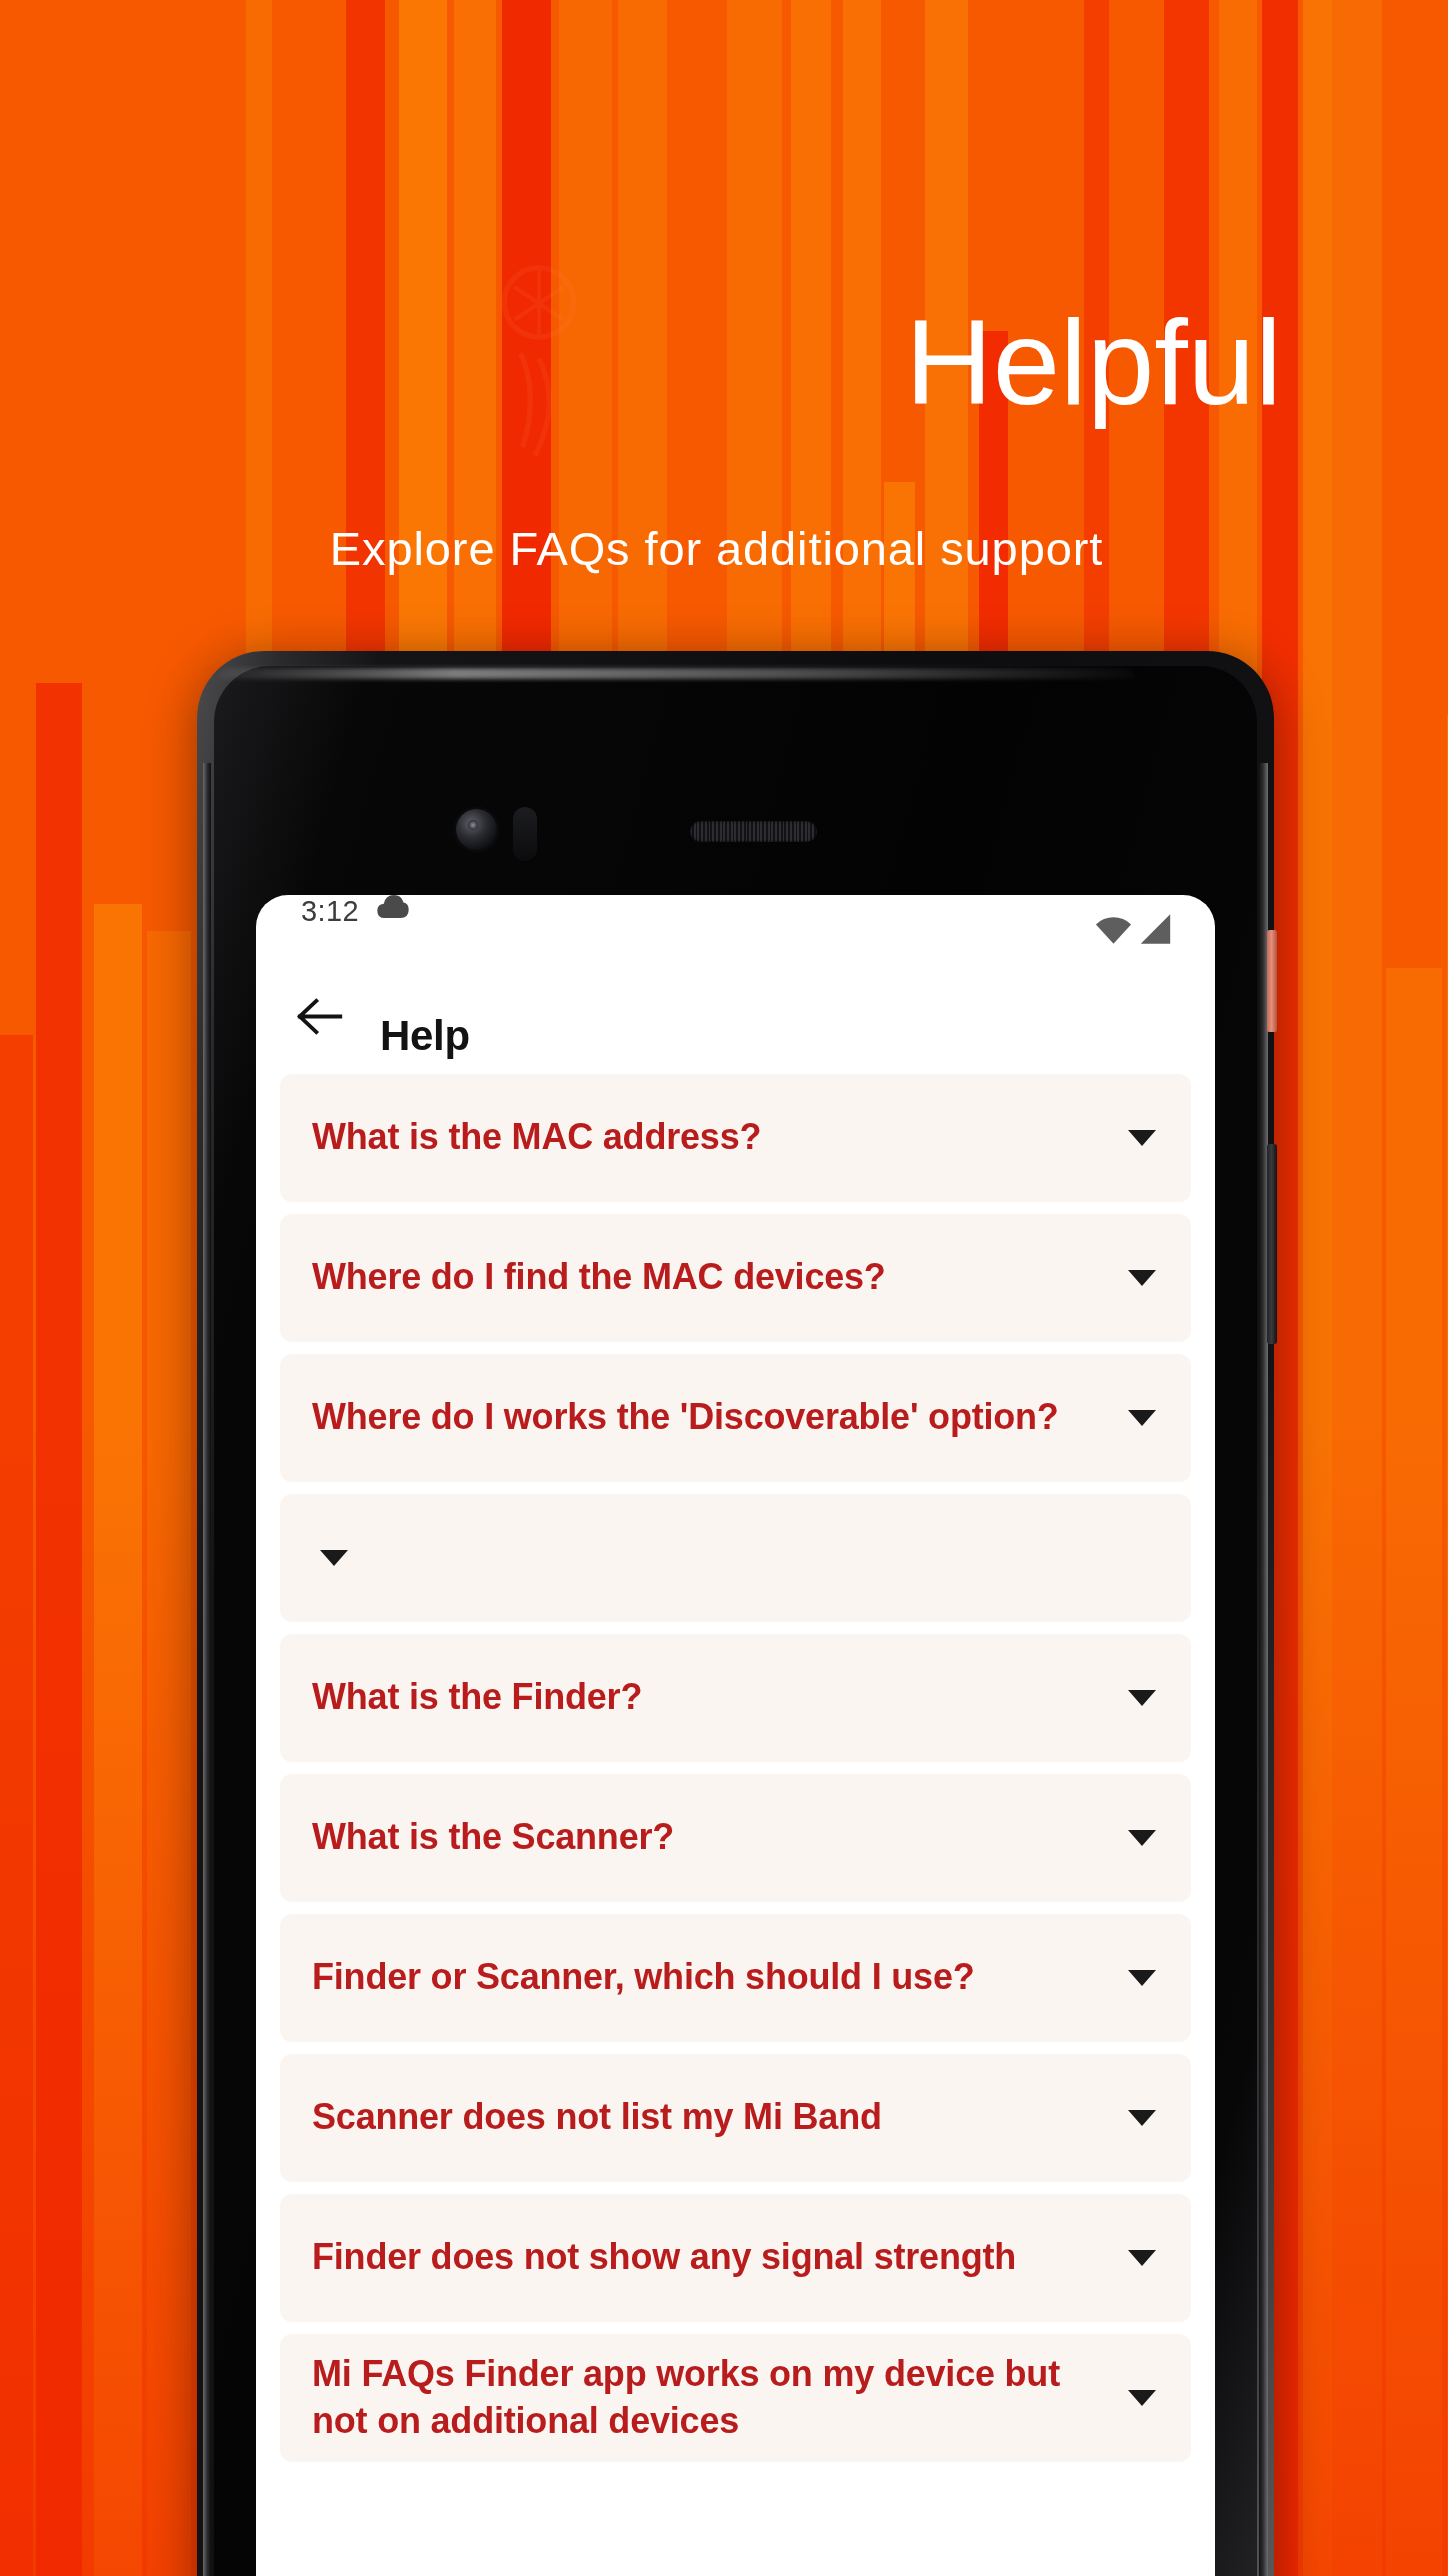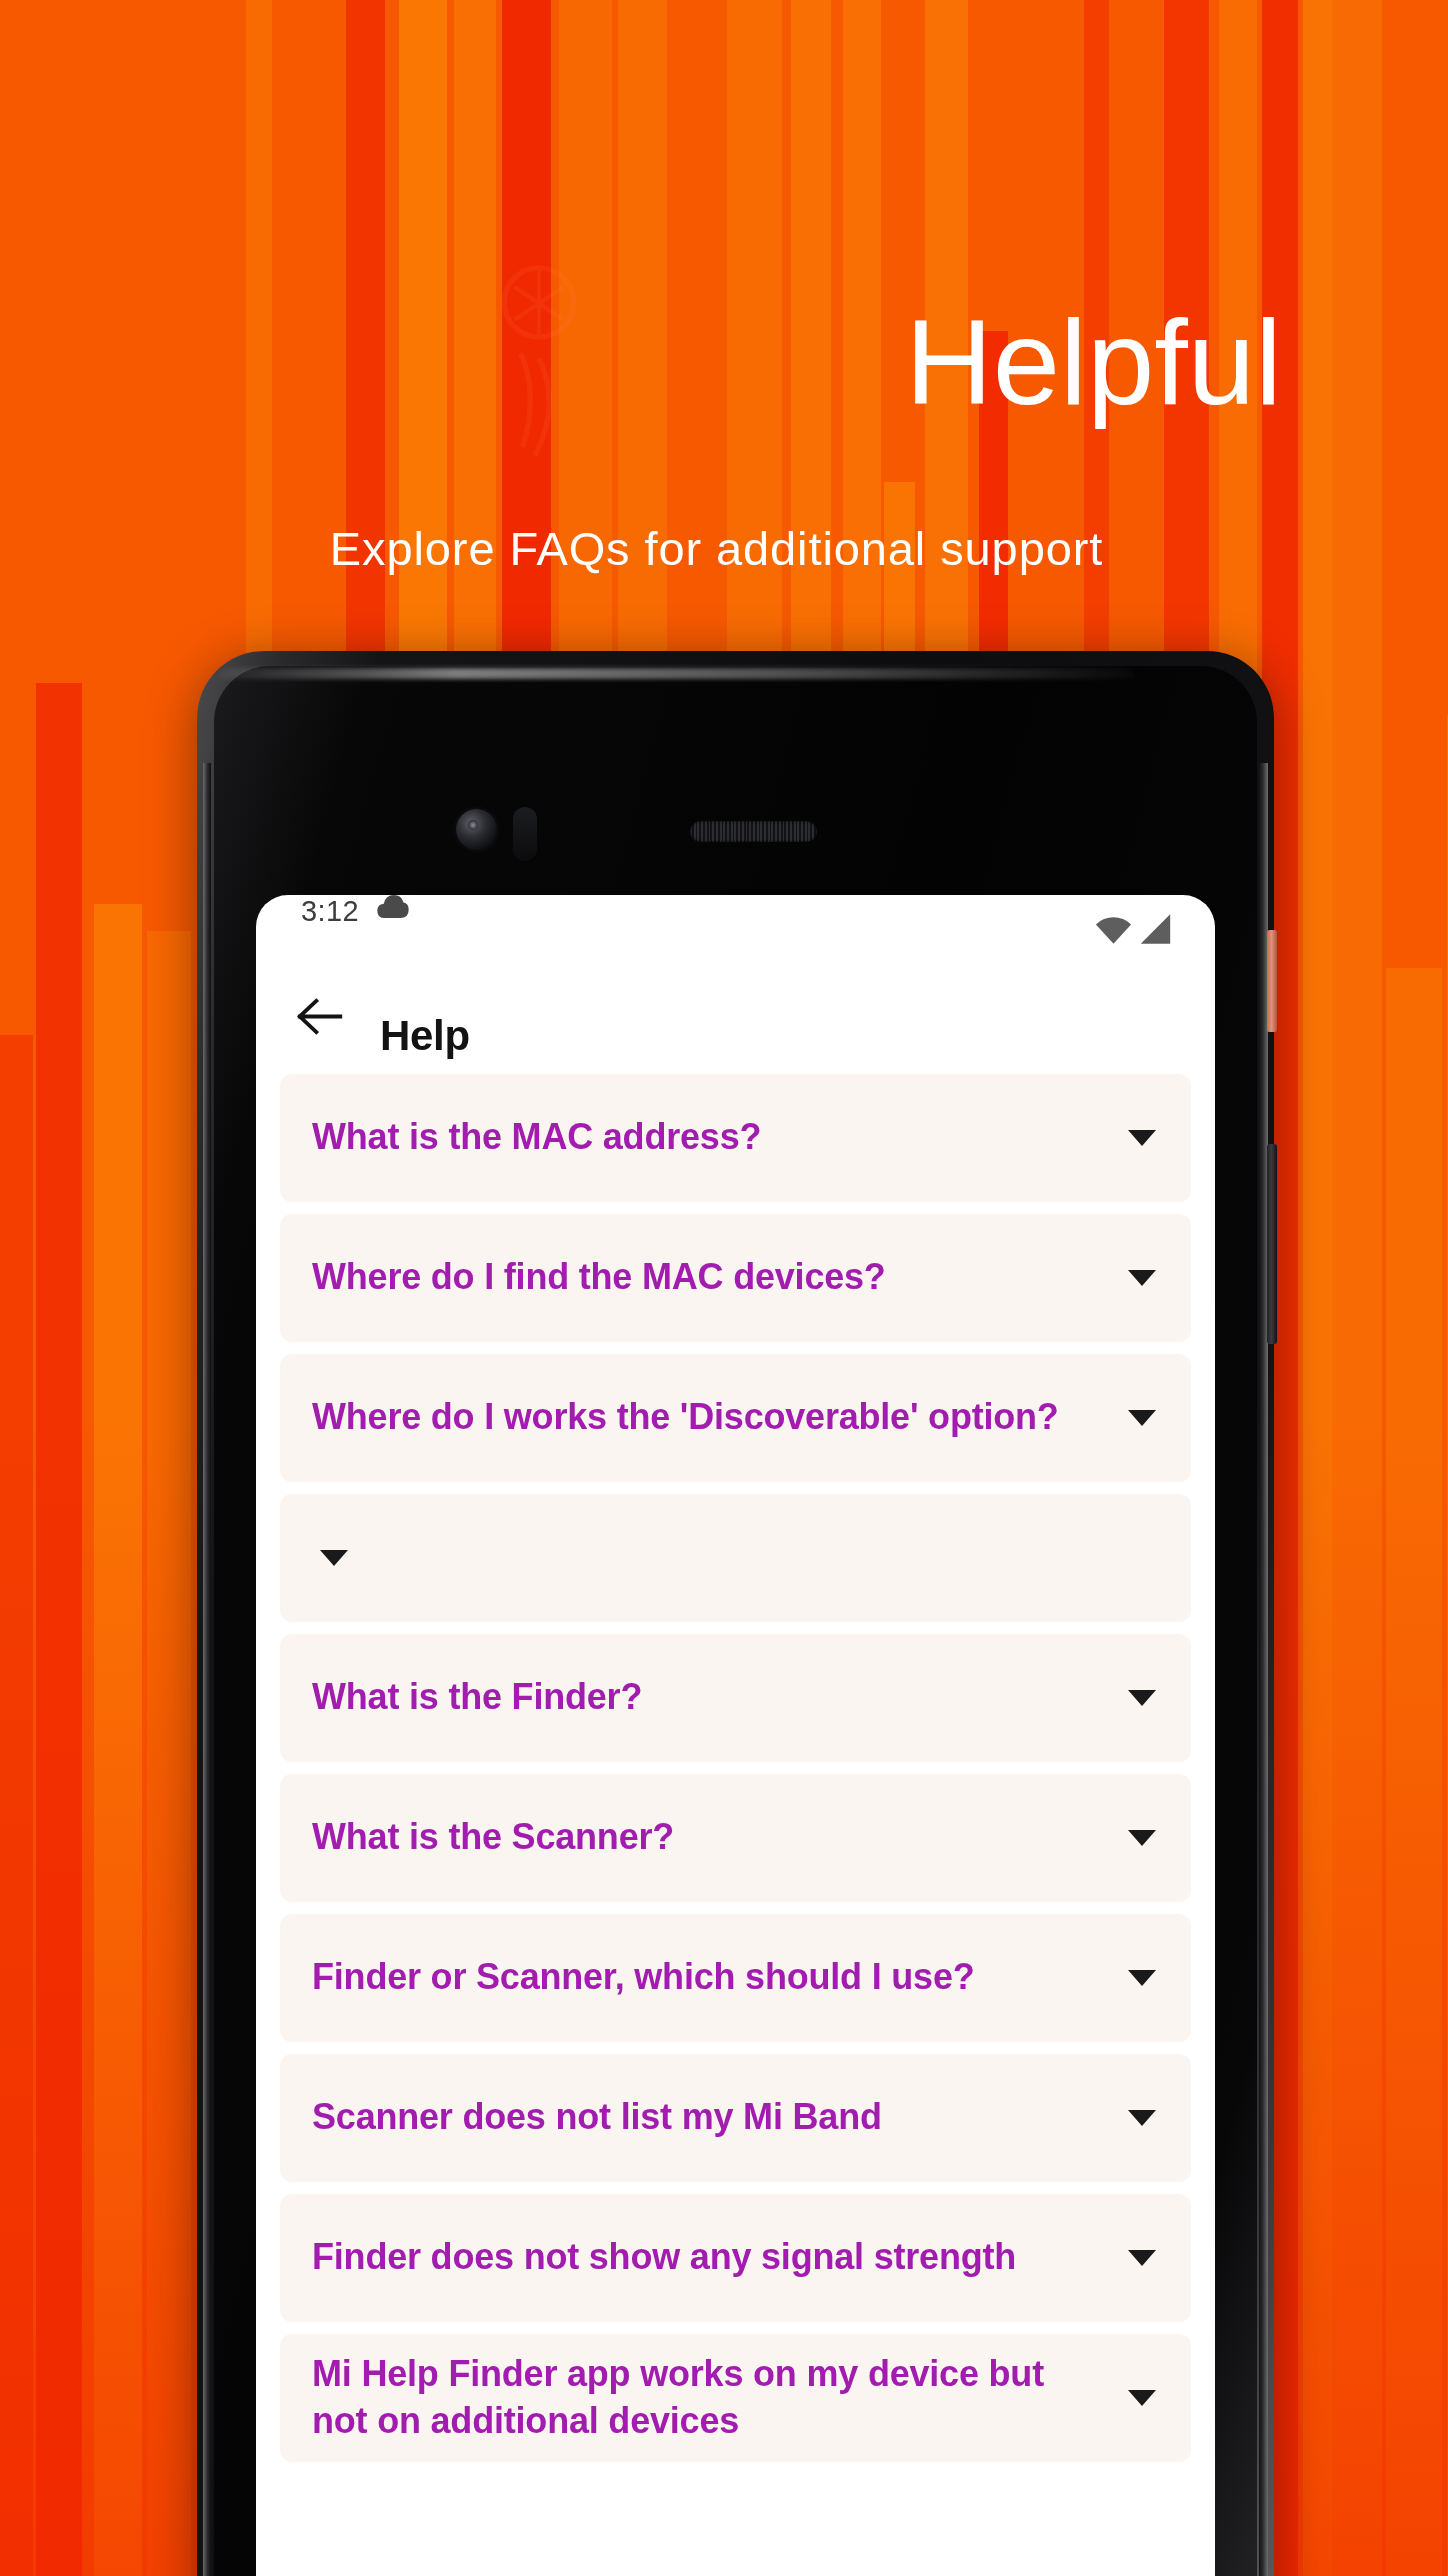--- a/index.html
+++ b/index.html
@@ -205,21 +205,21 @@
     min-height:128px;
     display:flex;
     align-items:center;
     padding:16.7px 28px 16.7px 32px;
     gap:16.7px;
   }
   .faq-q {
     flex:1;
     font-size:36px;
     font-weight:bold;
-    color:#a21caf;
+    color:#b91c1c;
     line-height:1.30;
     letter-spacing:-0.2px;
   }
   .faq-caret {
     width:43px;
     flex:0 0 43px;
     display:flex;
     justify-content:center;
     align-items:center;
   }
@@ -372,21 +372,21 @@
             <div class="caret-tri"></div>
           </div>
         </div>
         <div class="faq-item">
           <div class="faq-q">Finder does not show any signal strength</div>
           <div class="faq-caret">
             <div class="caret-tri"></div>
           </div>
         </div>
         <div class="faq-item">
-          <div class="faq-q">Mi Help Finder app works on my device but not on additional devices</div>
+          <div class="faq-q">Mi FAQs Finder app works on my device but not on additional devices</div>
           <div class="faq-caret">
             <div class="caret-tri"></div>
           </div>
         </div>
       </div>
 
   </div>
 </div>
 
 

